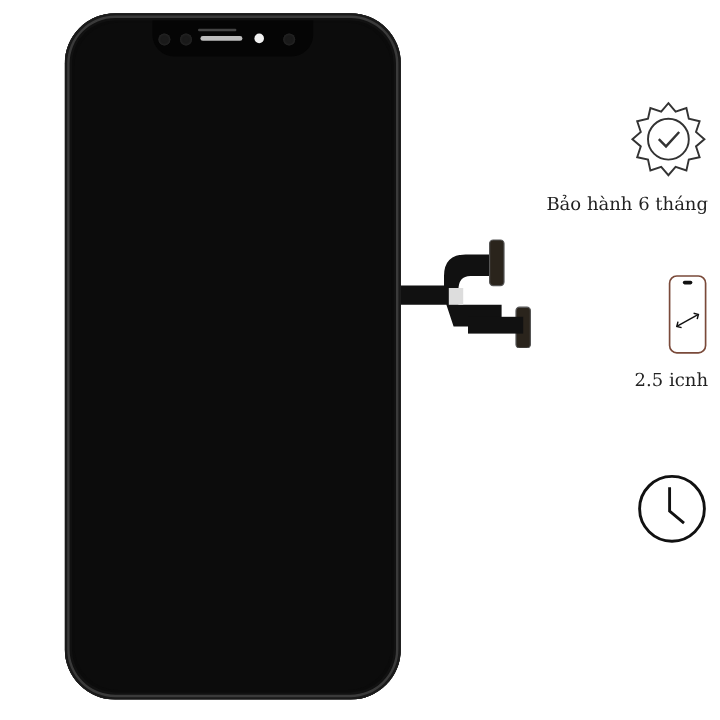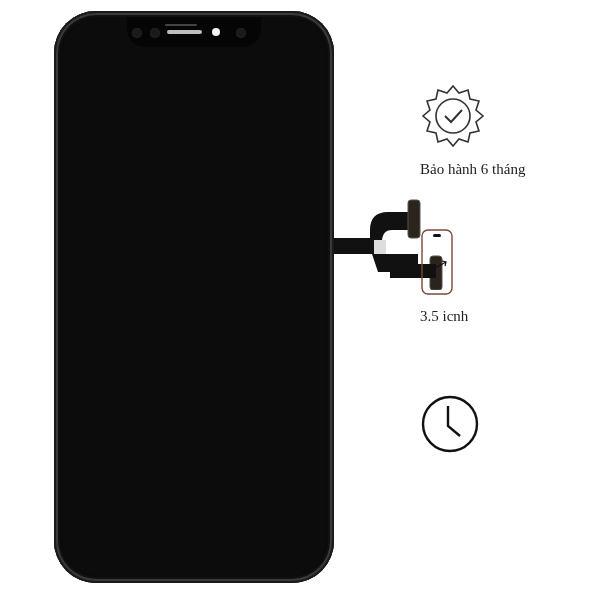--- a/index.html
+++ b/index.html
@@ -6,21 +6,21 @@
   body { width:600px; height:600px; position:relative; overflow:hidden; font-family:"DejaVu Serif", serif; }
   .phone { position:absolute; left:54px; top:11px; width:280px; height:572px; background:#0b0b0b; border-radius:42px;
            box-shadow: inset 0 0 0 2px #1a1a1a, inset 0 0 0 4px #3a3a3a, inset 0 0 0 6px #111; }
   .screen { position:absolute; left:8px; top:8px; right:8px; bottom:8px; background:#0c0c0c; border-radius:36px; }
   .notch { position:absolute; left:73px; top:6px; width:134px; height:30px; background:#050505; border-radius:0 0 18px 18px; }
   .cam { position:absolute; top:11px; width:10px; height:10px; border-radius:50%; background:#1a1a1a; box-shadow: inset 0 0 2px #333; }
   .speaker { position:absolute; left:40px; top:13px; width:35px; height:4px; border-radius:2px; background:#bdbdbd; }
   .speaker2 { position:absolute; left:38px; top:7px; width:32px; height:2px; border-radius:1px; background:#444; }
   .dot { position:absolute; left:85px; top:11px; width:8px; height:8px; border-radius:50%; background:#f2f2f2; }
   .flex { position:absolute; }
-  .feature { position:absolute; left:420px; width:170px; text-align:left; color:#222; font-size:15px;font-family:Liberation Serif, serif; }
+  .feature { position:absolute; left:420px; width:170px; text-align:right; color:#222; font-size:15px; }
   .feature .label { display:block; margin-top:8px; }
 </style>
 </head>
 <body>
 
 <div class="phone">
   <div class="screen"></div>
   <div class="notch">
     <div class="cam" style="left:-0px;left:5px;"></div>
     <div class="cam" style="left:23px;"></div>
@@ -49,21 +49,21 @@
 </div>
 
 <div class="feature" style="top:228px;">
   <svg width="34" height="68" viewBox="0 0 34 68">
     <rect x="2" y="2" width="30" height="64" rx="6" fill="none" stroke="#7a4a3a" stroke-width="1.4"></rect>
     <rect x="13" y="6" width="8" height="3" rx="1.5" fill="#111"></rect>
     <line x1="8" y1="44" x2="26" y2="34" stroke="#111" stroke-width="1.2"></line>
     <polyline points="9,40 8,44 12,45" fill="none" stroke="#111" stroke-width="1.2"></polyline>
     <polyline points="22,33 26,34 25,38" fill="none" stroke="#111" stroke-width="1.2"></polyline>
   </svg>
-  <span class="label">3.5 icnh</span>
+  <span class="label">2.5 icnh</span>
 </div>
 
 <div class="feature" style="top:394px;">
   <svg width="60" height="60" viewBox="0 0 60 60">
     <circle cx="30" cy="30" r="27" fill="none" stroke="#111" stroke-width="2.4"></circle>
     <polyline points="28,12 28,32 40,42" fill="none" stroke="#111" stroke-width="2.4"></polyline>
   </svg>
 </div>
 
 </body></html>

